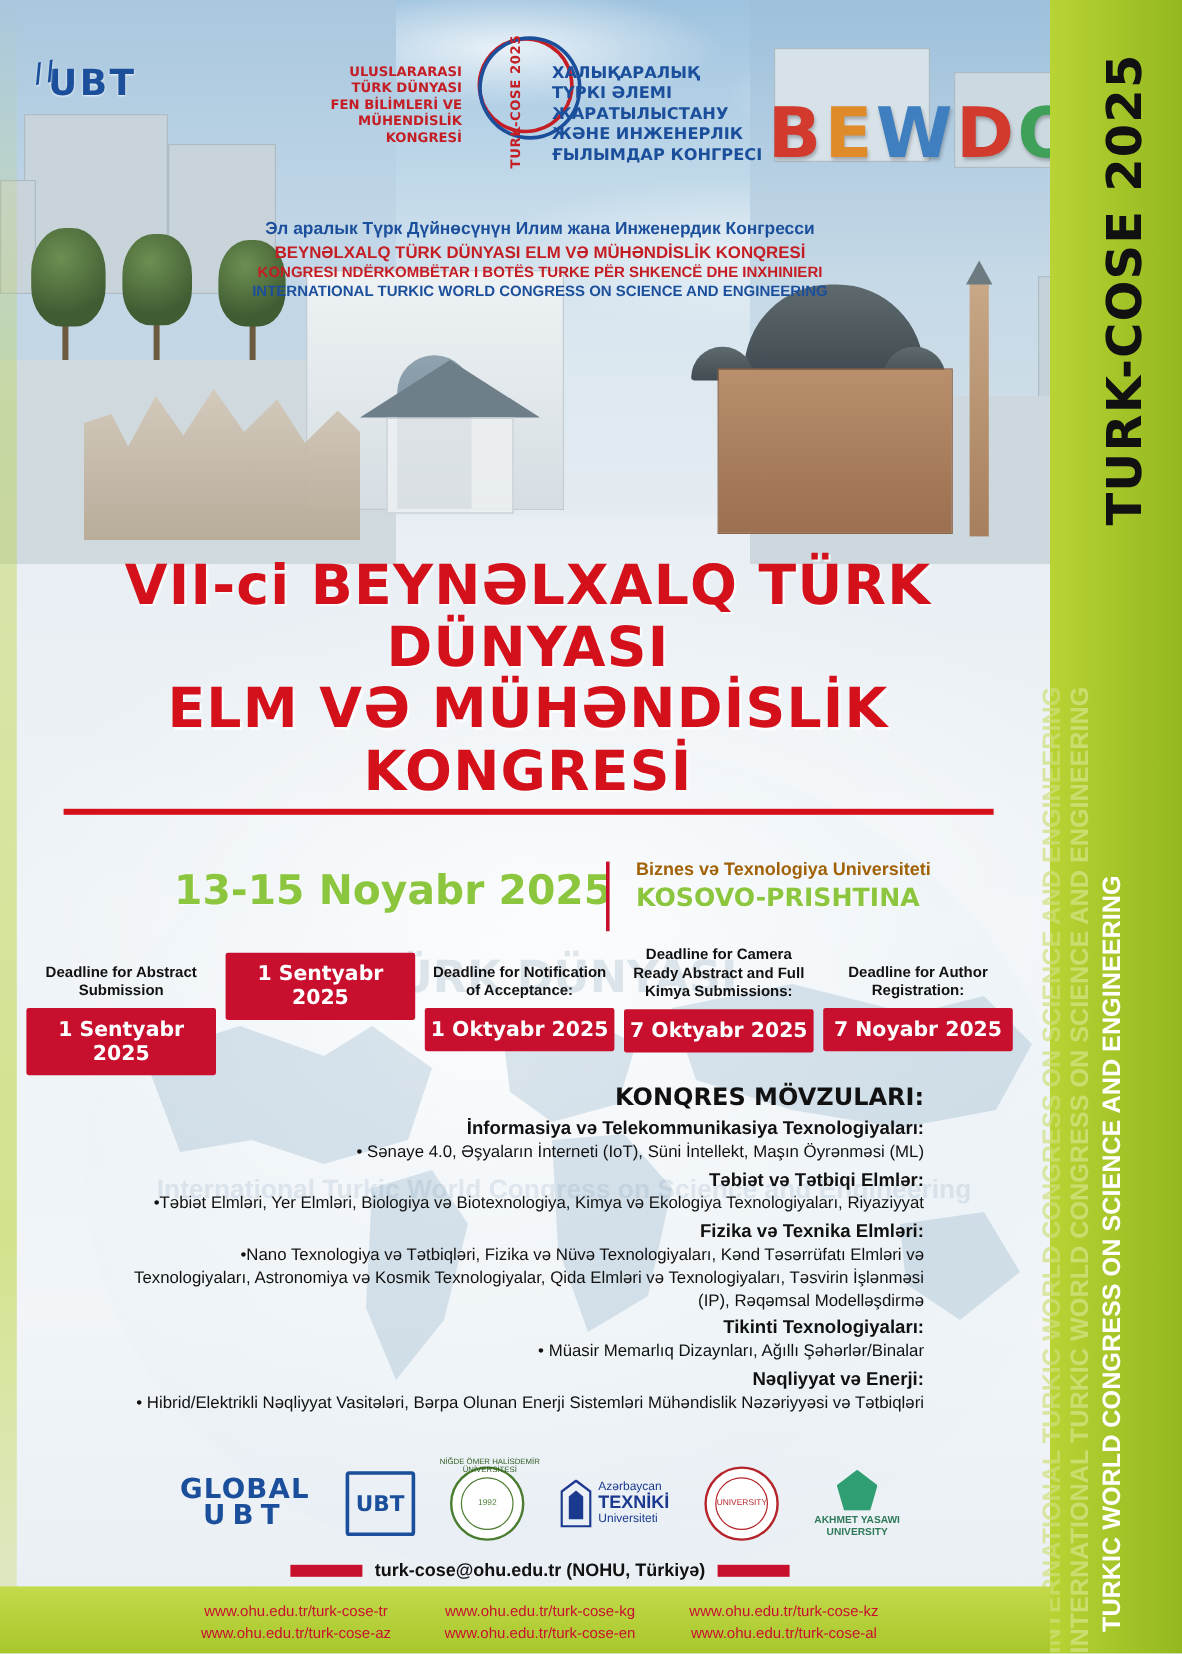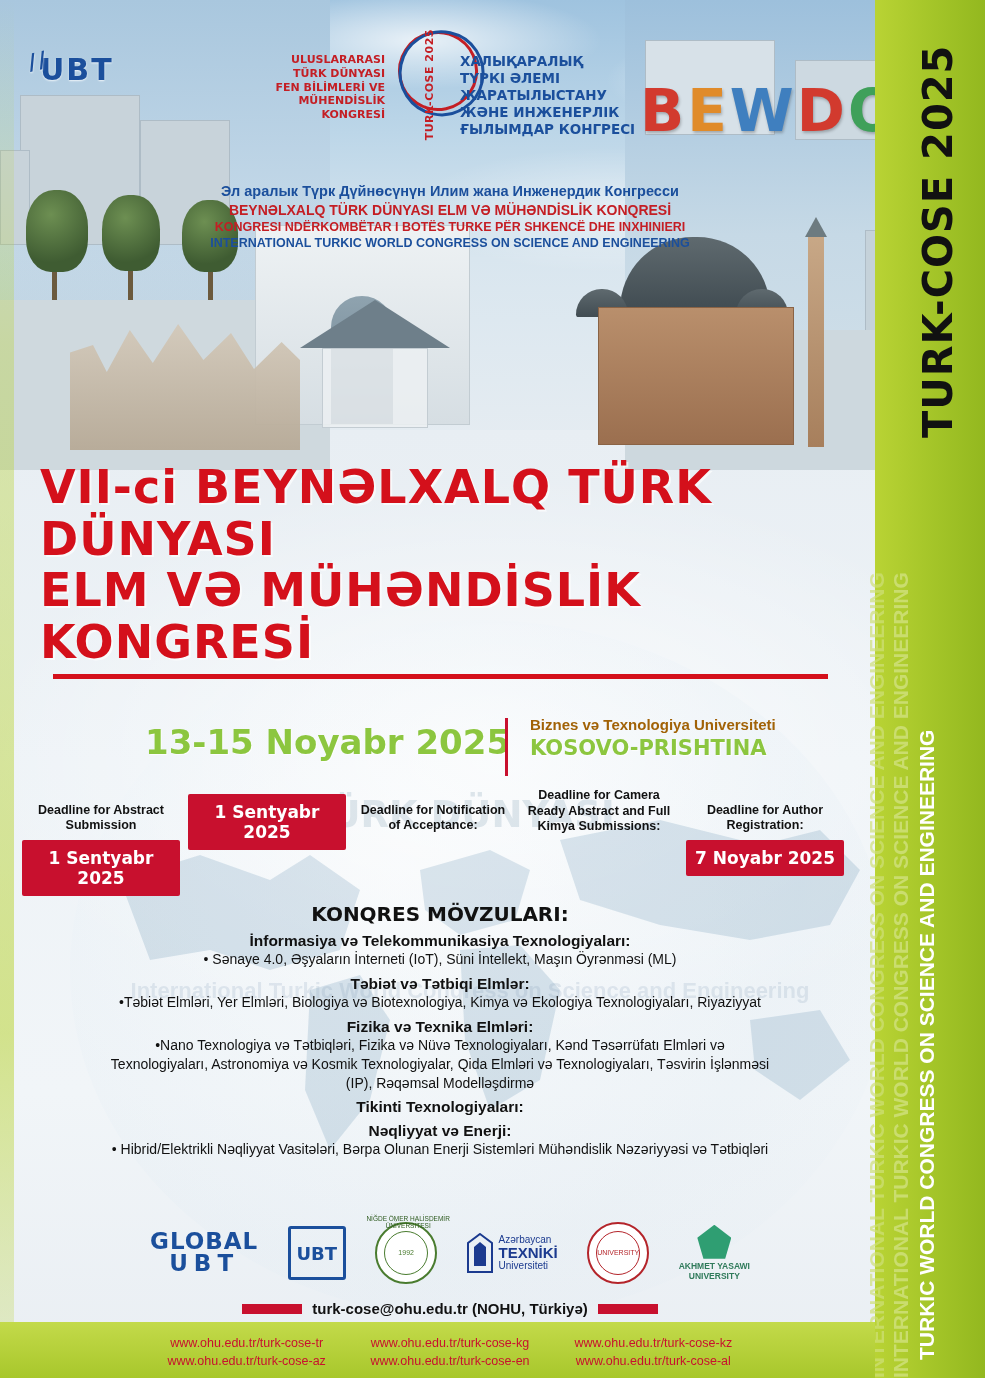--- a/index.html
+++ b/index.html
@@ -224,21 +224,21 @@
     font-weight:bold; font-size:30px; letter-spacing:2px;
     font-family:"DejaVu Sans", sans-serif;
     text-shadow: 0 1px 2px rgba(255,255,255,.8);
   }
   .ubt-top .slash {
     position:absolute; left:-12px; top:-4px; font-size:22px; transform: rotate(-12deg);
   }
 
   
   .title-wrap {
-    position:absolute; left:40px; top:462px; width:800px; text-align:left;
+    position:absolute; left:40px; top:462px; width:800px; text-align:center;
   }
   .title-line {
     color:#d4101b; font-weight:bold; font-size:46px; letter-spacing:1px;
     line-height:1.12;
     font-family:"DejaVu Sans", sans-serif;
     text-shadow: 2px 2px 0 rgba(255,255,255,.65);
   }
   .title-underline {
     width:775px; height:5px; background:#d4101b; margin:6px auto 0;
   }
@@ -279,21 +279,21 @@
   }
   .dl-chip {
     margin-top:6px; background:#c8102e; color:#fff;
     font-weight:bold; font-size:17px; text-align:center;
     padding:8px 0; border-radius:2px;
     font-family:"DejaVu Sans", sans-serif;
   }
 
   
   .topics {
-    position:absolute; left:110px; top:902px; width:660px; text-align:center;
+    position:absolute; left:110px; top:902px; width:660px; text-align:right;
     color:#111;
   }
   .topics-title {
     font-weight:bold; font-size:20px; margin-bottom:4px;
     font-family:"DejaVu Sans", sans-serif;
   }
   .topic-head { font-weight:bold; font-size:15.5px; margin-top:6px; }
   .topic-body { font-size:14px; line-height:1.35; }
 
   
@@ -496,43 +496,46 @@
   <div class="deadlines">
     <div class="dl-col">
       <div class="dl-label">Deadline for Abstract Submission</div>
       <div class="dl-chip">1 Sentyabr 2025</div>
     </div>
     <div class="dl-col">
       <div class="dl-chip">1 Sentyabr 2025</div>
     </div>
     <div class="dl-col">
       <div class="dl-label">Deadline for Notification of Acceptance:</div>
+      <div class="dl-chip">1 Oktyabr 2025</div>
     </div>
     <div class="dl-col">
       <div class="dl-label">Deadline for Camera Ready Abstract and Full Kimya Submissions:</div>
+      <div class="dl-chip">7 Oktyabr 2025</div>
     </div>
     <div class="dl-col">
       <div class="dl-label">Deadline for Author Registration:</div>
       <div class="dl-chip">7 Noyabr 2025</div>
     </div>
   </div>
 
   <div class="topics">
     <div class="topics-title">KONQRES MÖVZULARI:</div>
 
     <div class="topic-head">İnformasiya və Telekommunikasiya Texnologiyaları:</div>
     <div class="topic-body">• Sənaye 4.0, Əşyaların İnterneti (IoT), Süni İntellekt, Maşın Öyrənməsi (ML)</div>
 
     <div class="topic-head">Təbiət və Tətbiqi Elmlər:</div>
     <div class="topic-body">•Təbiət Elmləri, Yer Elmləri, Biologiya və Biotexnologiya, Kimya və Ekologiya Texnologiyaları, Riyaziyyat</div>
 
     <div class="topic-head">Fizika və Texnika Elmləri:</div>
     <div class="topic-body">•Nano Texnologiya və Tətbiqləri, Fizika və Nüvə Texnologiyaları, Kənd Təsərrüfatı Elmləri və Texnologiyaları, Astronomiya və Kosmik Texnologiyalar, Qida Elmləri və Texnologiyaları, Təsvirin İşlənməsi (IP), Rəqəmsal Modelləşdirmə</div>
 
     <div class="topic-head">Tikinti Texnologiyaları:</div>
+    <div class="topic-body">• Müasir Memarlıq Dizaynları, Ağıllı Şəhərlər/Binalar</div>
 
     <div class="topic-head">Nəqliyyat və Enerji:</div>
     <div class="topic-body">• Hibrid/Elektrikli Nəqliyyat Vasitələri, Bərpa Olunan Enerji Sistemləri Mühəndislik Nəzəriyyəsi və Tətbiqləri</div>
   </div>
 
   <div class="sponsors">
     <div class="sp">
       <div class="global-ubt">
         <div>GLOBAL</div>
         <div class="g2">UBT</div>

